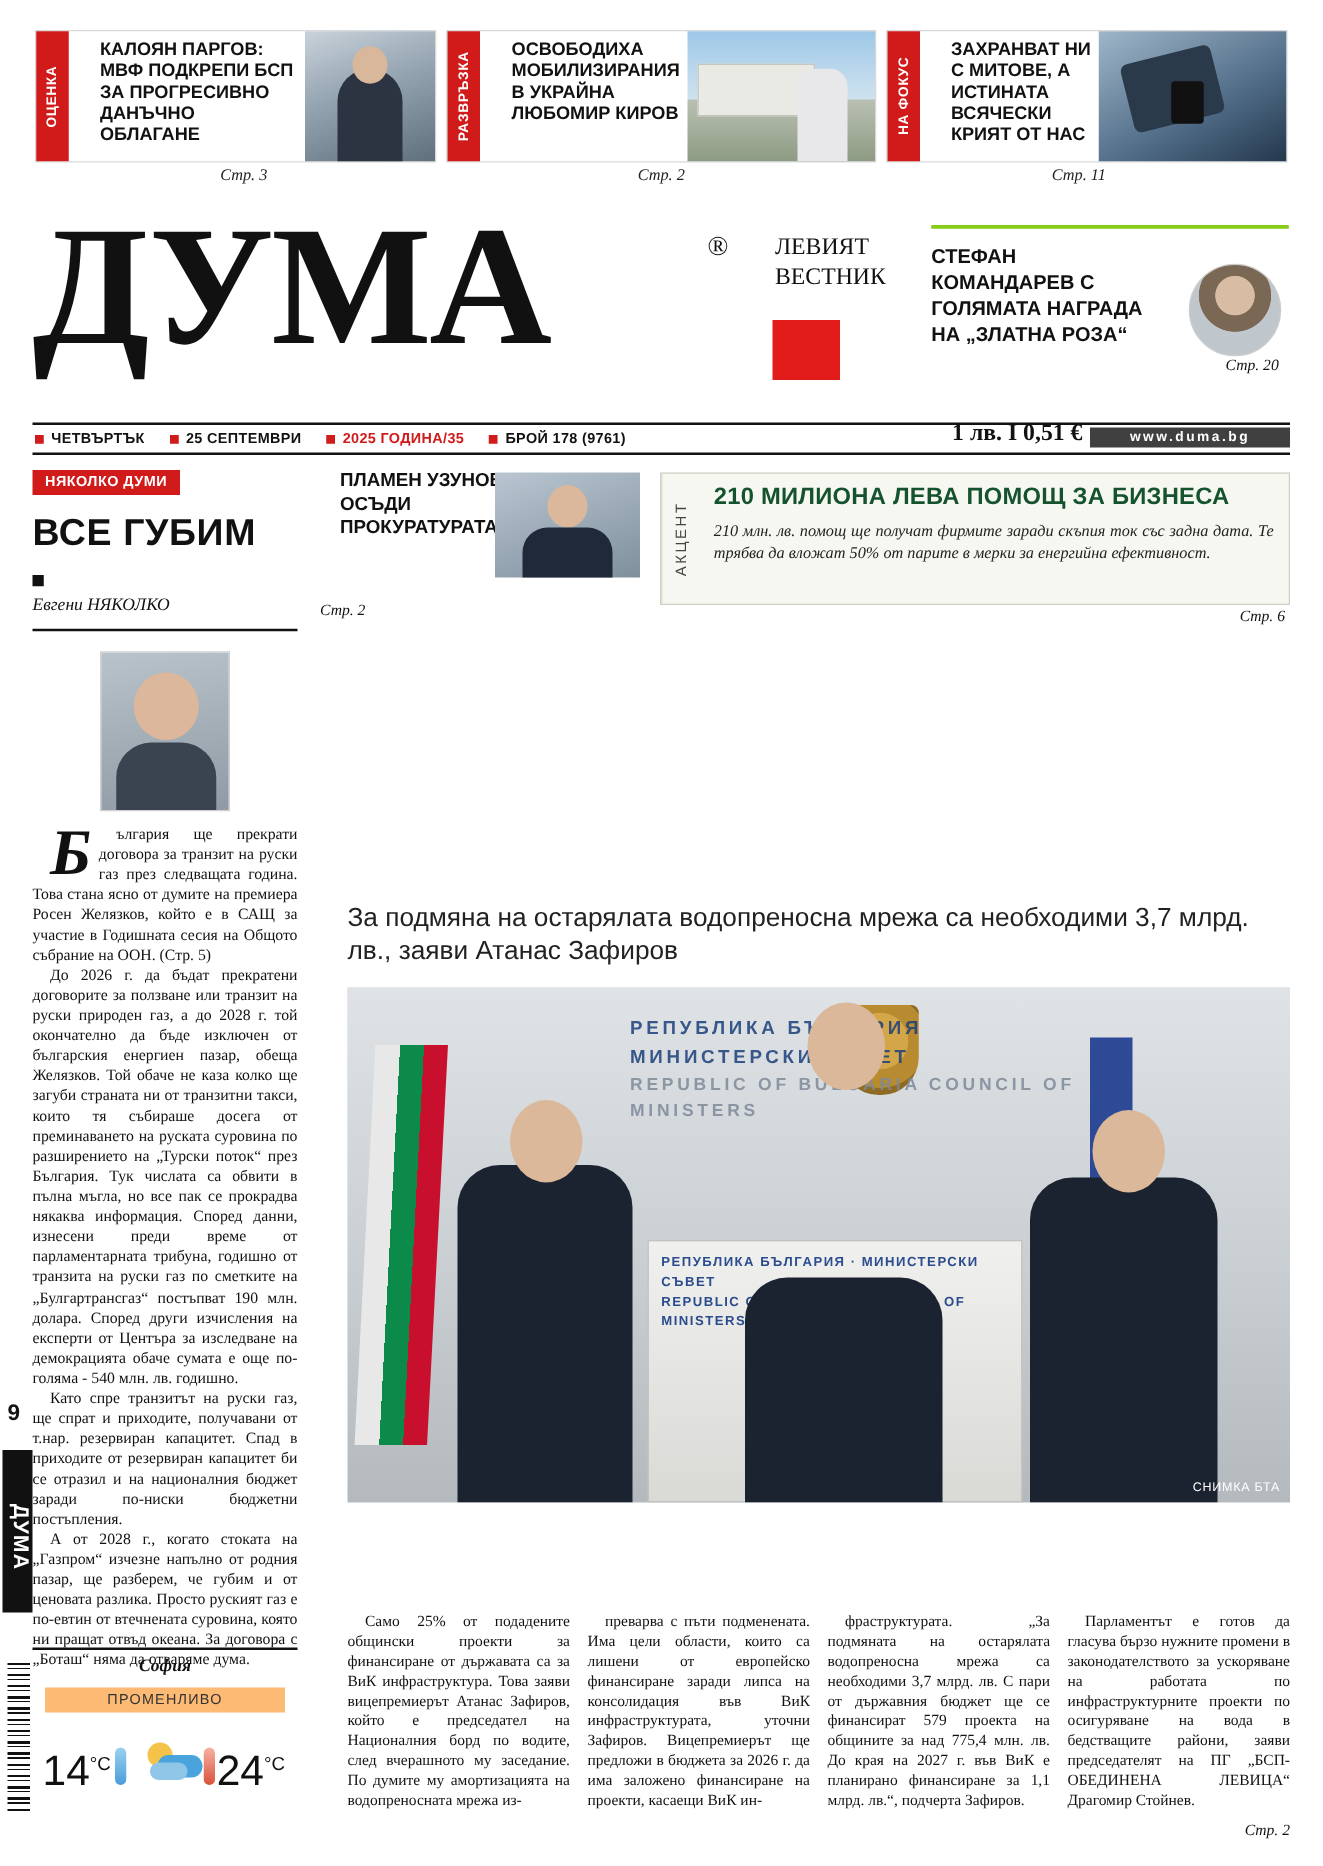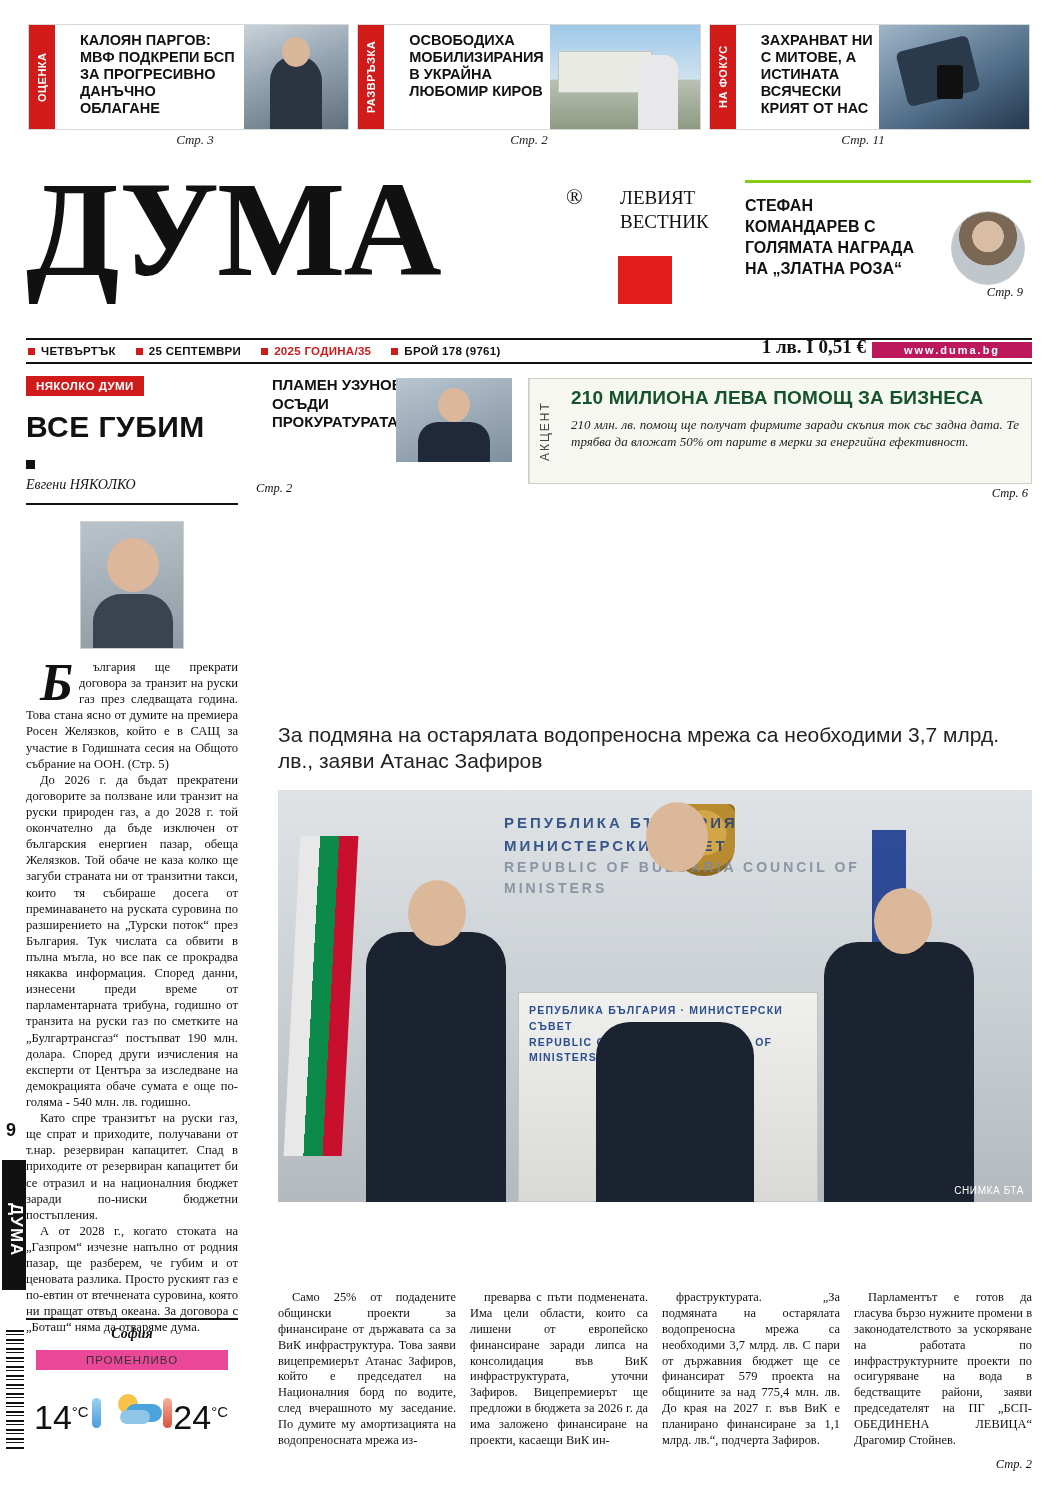--- a/index.html
+++ b/index.html
@@ -108,21 +108,21 @@
   }
   .datebar .dot { width:7px; height:7px; background:#d11a1a; display:inline-block; margin:0 6px 0 2px; }
   .datebar .item { display:flex; align-items:center; margin-right:18px; text-transform:uppercase; }
   .datebar .yr { color:#d11a1a; }
   .price {
     position:absolute; right:192px; top:336px;
     font-family:"Liberation Serif", serif; font-weight:bold; font-size:19px;
   }
   .sitebar {
     position:absolute; right:26px; top:342px; width:160px; height:16px;
-    background:#be185d; color:#fff; font-family:"Liberation Sans", sans-serif;
+    background:#404040; color:#fff; font-family:"Liberation Sans", sans-serif;
     font-size:11px; font-weight:bold; letter-spacing:2px;
     display:flex; align-items:center; justify-content:center;
   }
 
   
   .leftcol { position:absolute; left:26px; top:376px; width:212px; }
   .badge-red {
     background:#d11a1a; color:#fff; font-family:"Liberation Sans", sans-serif;
     font-size:11.5px; font-weight:bold; padding:4px 10px; display:inline-block; letter-spacing:.4px;
     text-transform:uppercase;
@@ -153,21 +153,21 @@
     font-weight:bold; padding:4px 6px 0 0; font-style:italic;
   }
 
   
   .weather {
     position:absolute; left:26px; top:1318px; width:212px; height:150px;
     border-top:2px solid #111;
   }
   .weather .city { text-align:center; font-weight:bold; font-style:italic; font-size:14px; margin-top:6px; }
   .weather .cond {
-    margin:8px 10px 0 10px; background:#ec4899; text-align:center;
+    margin:8px 10px 0 10px; background:#fdba74; text-align:center;
     font-family:"Liberation Sans", sans-serif; font-size:11.5px; letter-spacing:1px; padding:4px 0; color:#333;
   }
   .weather .temps { position:relative; height:74px; margin-top:4px; }
   .tlow { position:absolute; left:8px; top:24px; font-size:34px; font-family:"Liberation Sans", sans-serif; }
   .thigh { position:absolute; right:10px; top:24px; font-size:34px; font-family:"Liberation Sans", sans-serif; }
   .deg { font-size:15px; vertical-align:super; }
   .wicon { position:absolute; left:92px; top:20px; width:44px; height:34px; }
   .wicon .sun { position:absolute; left:0; top:0; width:20px; height:20px; border-radius:50%; background:#f5c24a; }
   .wicon .cl1 { position:absolute; left:8px; top:10px; width:36px; height:18px; border-radius:10px; background:#4aa3dc; }
   .wicon .cl2 { position:absolute; left:2px; top:16px; width:30px; height:14px; border-radius:8px; background:#8fc6e8; }
@@ -344,21 +344,21 @@
     <div class="reg">®</div>
     <div class="levia">
       <div>ЛЕВИЯТ</div>
       <div>ВЕСТНИК</div>
     </div>
     <div class="redsq"></div>
 
     <div class="award">
       <div class="atext">СТЕФАН КОМАНДАРЕВ С ГОЛЯМАТА НАГРАДА НА „ЗЛАТНА РОЗА“</div>
       <div class="face"></div>
-      <div class="aref">Стр. 9</div>
+      <div class="aref">Стр. 20</div>
     </div>
   </div>
 
   <div class="datebar">
     <span class="item">
         <i class="dot"></i>
         <span>ЧЕТВЪРТЪК</span>
       </span>
     <span class="item">
         <i class="dot"></i>

